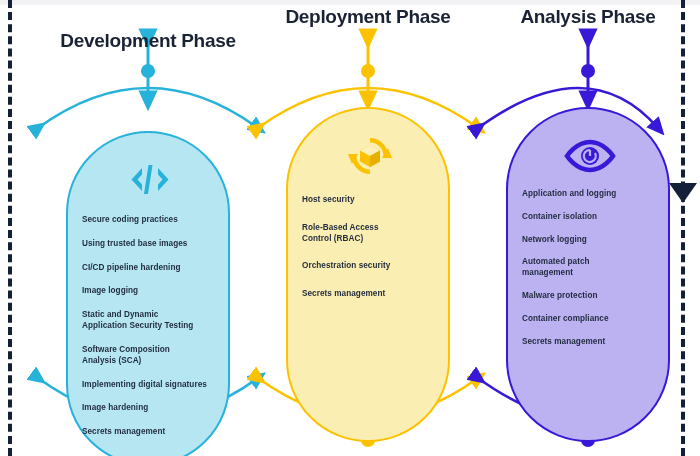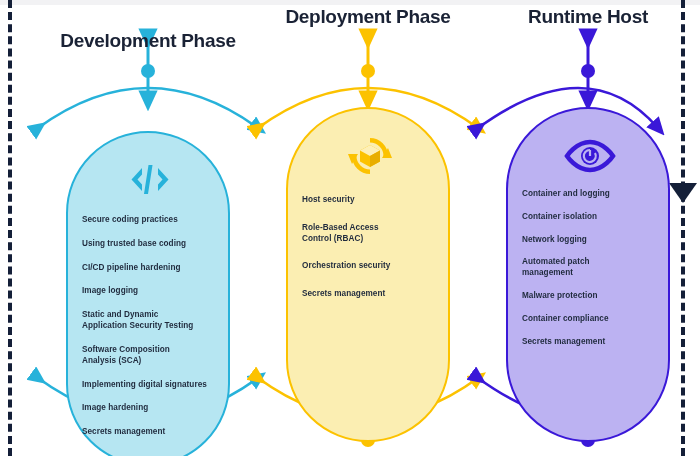--- a/index.html
+++ b/index.html
@@ -137,21 +137,21 @@
     <div class="capsule cap0">
       <div class="icon-wrap">
         <svg width="46" height="36" viewBox="0 0 46 36">
           <path d="M15 6 L4.5 17.5 L15 29 L15 22.5 L10.5 17.5 L15 12.5 Z" fill="#27b2da"></path>
           <path d="M31 6 L41.5 17.5 L31 29 L31 22.5 L35.5 17.5 L31 12.5 Z" fill="#27b2da"></path>
           <path d="M25.5 3 L21 32 L17 32 L21.5 3 Z" fill="#27b2da"></path>
         </svg>
       </div>
       <div class="items">
         <div class="item">Secure coding practices</div>
-        <div class="item">Using trusted base coding</div>
+        <div class="item">Using trusted base images</div>
         <div class="item">CI/CD pipeline hardening</div>
         <div class="item">Image logging</div>
         <div class="item">Static and Dynamic<br>Application Security Testing</div>
         <div class="item">Software Composition<br>Analysis (SCA)</div>
         <div class="item">Implementing digital signatures</div>
         <div class="item">Image hardening</div>
         <div class="item">Secrets management</div>
       </div>
     </div>
   </div>
@@ -174,33 +174,33 @@
       <div class="items">
         <div class="item">Host security</div>
         <div class="item">Role-Based Access<br>Control (RBAC)</div>
         <div class="item">Orchestration security</div>
         <div class="item">Secrets management</div>
       </div>
     </div>
   </div>
 
   <div class="col c2">
-    <div class="phase-title">Runtime Host</div>
+    <div class="phase-title">Analysis Phase</div>
 
     <div class="capsule cap2">
       <div class="icon-wrap">
         <svg width="52" height="36" viewBox="0 0 52 36">
           <path d="M26 4 C40 4 49 18 49 18 C49 18 40 32 26 32 C12 32 3 18 3 18 C3 18 12 4 26 4 Z" fill="none" stroke="#3a18d8" stroke-width="4.5"></path>
           <circle cx="26" cy="18" r="9" fill="#3a18d8"></circle>
           <path d="M26 12 A6 6 0 1 0 31 15" fill="none" stroke="#bcb2f2" stroke-width="2.2"></path>
           <line x1="26" y1="12" x2="26" y2="18" stroke="#bcb2f2" stroke-width="2.2"></line>
         </svg>
       </div>
       <div class="items">
-        <div class="item">Container and logging</div>
+        <div class="item">Application and logging</div>
         <div class="item">Container isolation</div>
         <div class="item">Network logging</div>
         <div class="item">Automated patch<br>management</div>
         <div class="item">Malware protection</div>
         <div class="item">Container compliance</div>
         <div class="item">Secrets management</div>
       </div>
     </div>
   </div>
 

